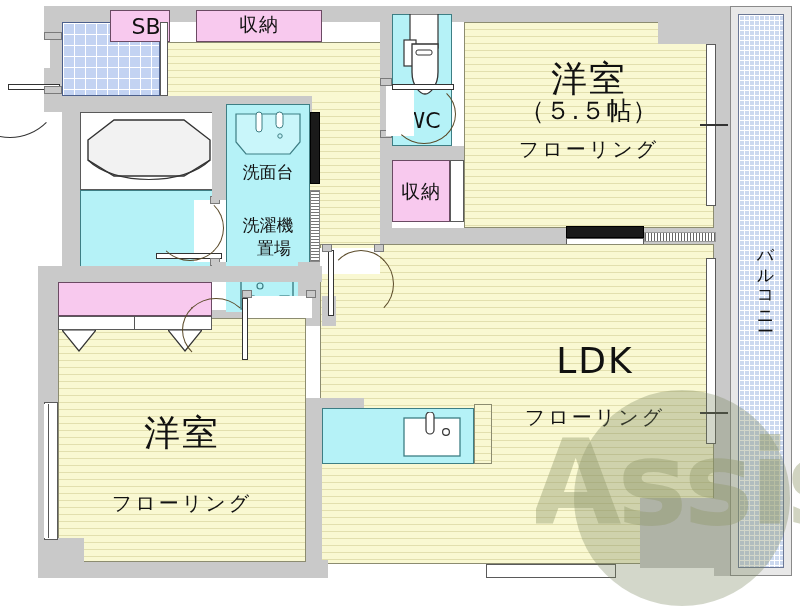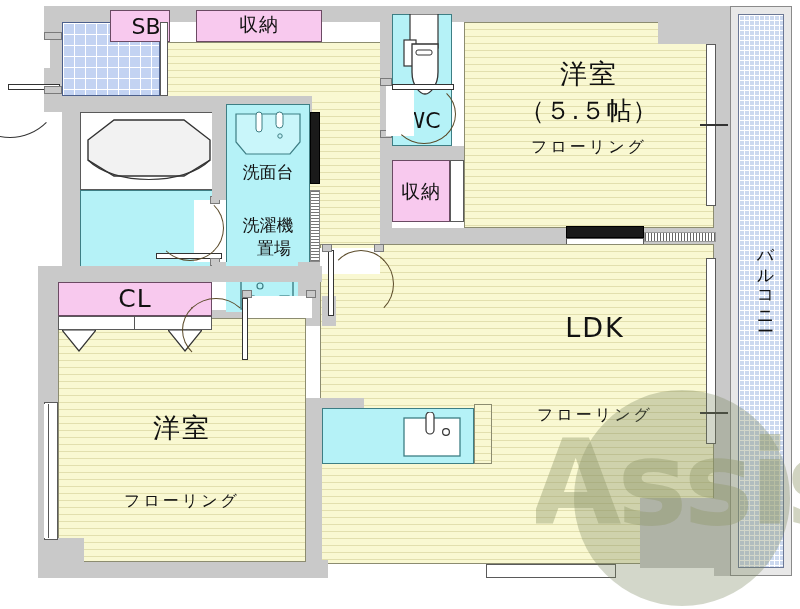--- a/index.html
+++ b/index.html
@@ -63,23 +63,23 @@
 
   
   .lbl{
     position:absolute;
     color:#111;
     text-align:center;
     white-space:nowrap;
     line-height:1.18;
     font-family:"DejaVu Sans","Liberation Sans",sans-serif;
   }
-  .lbl-room{font-size:27px;letter-spacing:2px;}
+  .lbl-room{font-size:36px;letter-spacing:2px;}
   .lbl-size{font-size:25px;letter-spacing:1px;}
-  .lbl-mat{font-size:16px;letter-spacing:3px;}
+  .lbl-mat{font-size:20px;letter-spacing:3px;}
   .lbl-md{font-size:19px;letter-spacing:1px;}
   .lbl-sm{font-size:17px;letter-spacing:0px;}
   .lbl-cl{font-size:25px;letter-spacing:1px;}
   .lbl-wc{font-size:22px;letter-spacing:0px;}
   .lbl-vert{
     writing-mode:vertical-rl;
     text-orientation:upright;
     font-size:17px;letter-spacing:2px;
   }
 
@@ -252,21 +252,21 @@
 
   <div class="b wall-dark" style="left:566px;top:226px;width:78px;height:12px;"></div>
   <div class="b white" style="left:566px;top:238px;width:78px;height:10px;"></div>
   <div class="b" style="left:644px;top:232px;width:72px;height:10px;background:#fff;border:1px solid #999;
               background-image:repeating-linear-gradient(to right,#666 0 1px,transparent 1px 3px);"></div>
 
   <div class="b floor" style="left:320px;top:244px;width:394px;height:320px;"></div>
 
   <div class="b wall-nb" style="left:640px;top:498px;width:76px;height:70px;"></div>
 
-  <div class="lbl lbl-room" style="left:480px;top:312px;width:230px;">LDK</div>
+  <div class="lbl lbl-room" style="left:480px;top:340px;width:230px;">LDK</div>
   <div class="lbl lbl-mat" style="left:480px;top:406px;width:230px;">フローリング</div>
 
   <div class="b white" style="left:706px;top:258px;width:10px;height:186px;"></div>
   <div class="b" style="left:700px;top:412px;width:28px;height:2px;background:#333;"></div>
 
   <div class="b wall-nb" style="left:322px;top:296px;width:14px;height:30px;"></div>
 
   <div class="b white-nb" style="left:320px;top:248px;width:60px;height:26px;"></div>
   <div class="b" style="left:328px;top:250px;width:6px;height:66px;background:#fff;border:1.3px solid #333;"></div>
   <div class="arc" style="left:328px;top:250px;width:64px;height:66px;
@@ -286,21 +286,20 @@
   </svg>
 
   <div class="b wall-nb" style="left:38px;top:266px;width:20px;height:300px;"></div>
   <div class="b wall-nb" style="left:38px;top:560px;width:290px;height:18px;"></div>
 
   <div class="b floor" style="left:58px;top:318px;width:248px;height:244px;"></div>
 
   <div class="b wall-nb" style="left:38px;top:538px;width:46px;height:40px;"></div>
 
   <div class="b closet" style="left:58px;top:282px;width:154px;height:34px;"></div>
-  <div class="lbl lbl-cl" style="left:58px;top:284px;width:154px;">CL</div>
 
   <div class="b white" style="left:58px;top:316px;width:154px;height:14px;"></div>
   <div class="b" style="left:134px;top:316px;width:1px;height:14px;background:#555;"></div>
   <svg class="b" style="left:62px;top:330px;width:34px;height:22px;" viewBox="0 0 34 22">
     <polygon points="0,0 34,0 17,21" fill="#fff" stroke="#333" stroke-width="1.2"></polygon>
   </svg>
   <svg class="b" style="left:168px;top:330px;width:34px;height:22px;" viewBox="0 0 34 22">
     <polygon points="0,0 34,0 17,21" fill="#fff" stroke="#333" stroke-width="1.2"></polygon>
   </svg>
 

